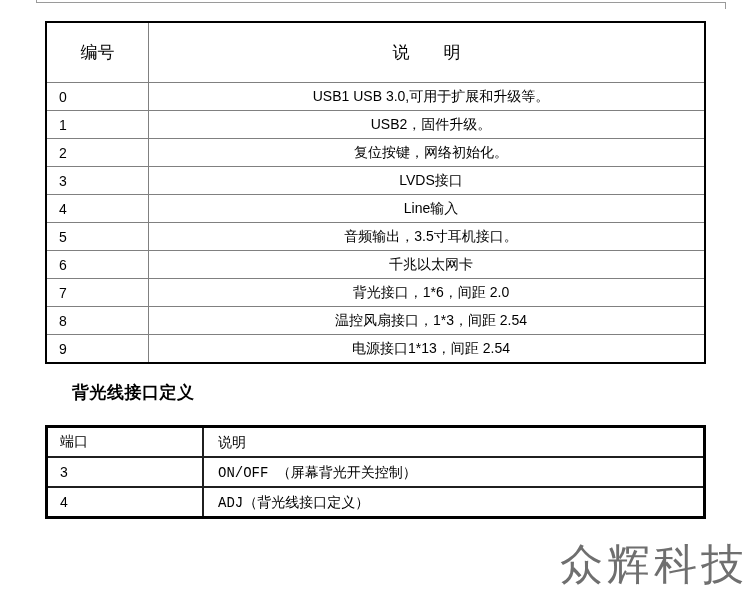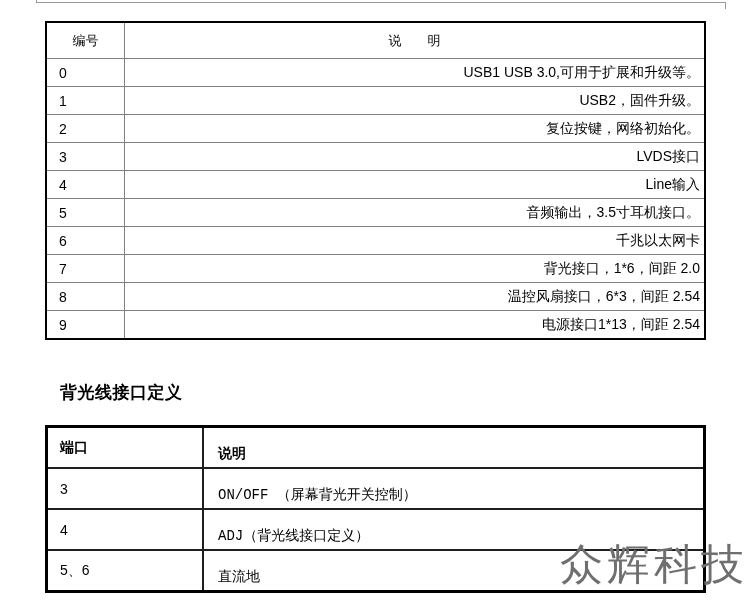--- a/index.html
+++ b/index.html
@@ -62,31 +62,31 @@
   .t1 th, .t1 td {
     border: 1px solid #808080;
     height: 27px;
     vertical-align: middle;
     white-space: pre;
     overflow: hidden;
   }
   .t1 .c1 { width: 69px; }
   .t1 th {
     font-weight: normal;
-    font-size: 13px;
+    font-size: 17px;
     text-align: center;
-    padding: 4px;
+    padding: 16px;
   }
   .t1 td.c1 { padding: 0 2px 0 12px; text-align: left; }
-  .t1 td.c2 { padding: 0 4px 0 13px; text-align: right; }
+  .t1 td.c2 { padding: 0 4px 0 13px; text-align: center; }
 
   
   .heading {
     position: absolute;
-    left: 60px;
+    left: 72px;
     top: 381px;
     margin: 0;
     font-size: 17px;
     font-weight: bold;
     letter-spacing: 0.5px;
     color: #000000;
   }
 
   
   .t2 {
@@ -98,23 +98,23 @@
   }
   .t2 th, .t2 td {
     border: 2px solid #1f1f1f;
     height: 27px;
     vertical-align: middle;
     text-align: left;
     white-space: pre;
     overflow: hidden;
   }
   .t2 .c1 { width: 140px; }
-  .t2 th { font-weight: bold; }
+  .t2 th { font-weight: normal; }
   .t2 th.c1, .t2 td.c1 { padding: 0 2px 0 12px; }
-  .t2 th.c2, .t2 td.c2 { padding: 12px 4px 0 14px; }
+  .t2 th.c2, .t2 td.c2 { padding: 1px 4px 0 14px; }
   .t2 td.c2, .t2 th.c2 {
     font-family: "Liberation Mono", "DejaVu Serif", serif;
     font-size: 14px;
   }
 
   
   .watermark {
     position: absolute;
     left: 560px;
     top: 536px;
@@ -167,21 +167,21 @@
       <tr>
         <td class="c1">6</td>
         <td class="c2">千兆以太网卡</td>
       </tr>
       <tr>
         <td class="c1">7</td>
         <td class="c2">背光接口，1*6，间距 2.0</td>
       </tr>
       <tr>
         <td class="c1">8</td>
-        <td class="c2">温控风扇接口，6*3，间距 2.54</td>
+        <td class="c2">温控风扇接口，1*3，间距 2.54</td>
       </tr>
       <tr>
         <td class="c1">9</td>
         <td class="c2">电源接口1*13，间距 2.54</td>
       </tr>
     </tbody>
   </table>
 
   <h2 class="heading">背光线接口定义</h2>
 
@@ -194,22 +194,18 @@
     </thead>
     <tbody>
       <tr>
         <td class="c1">3</td>
         <td class="c2">ON/OFF （屏幕背光开关控制）</td>
       </tr>
       <tr>
         <td class="c1">4</td>
         <td class="c2">ADJ（背光线接口定义）</td>
       </tr>
-      <tr>
-        <td class="c1">5、6</td>
-        <td class="c2">直流地</td>
-      </tr>
     </tbody>
   </table>
 
   <div class="watermark">众辉科技</div>
 
 </div>
 
 </body></html>

